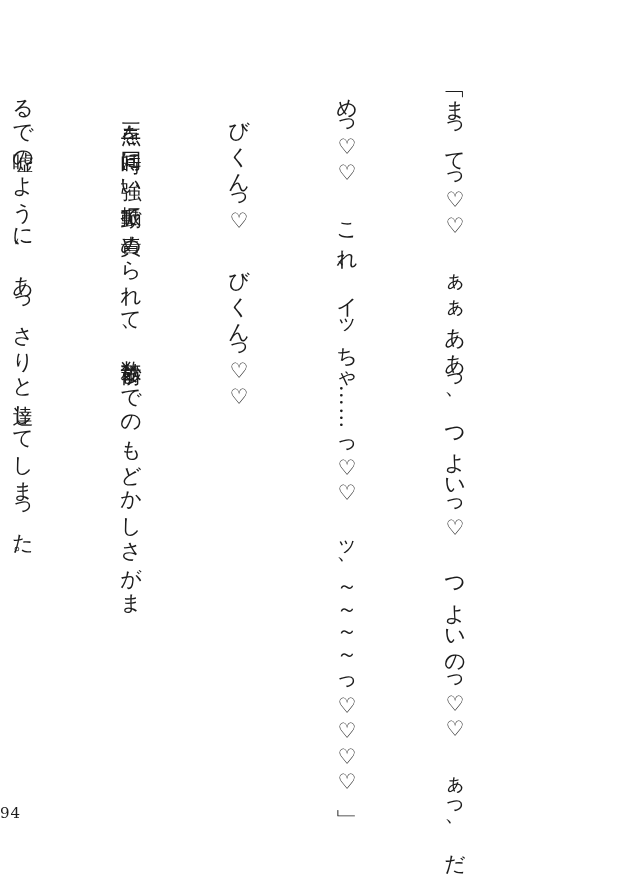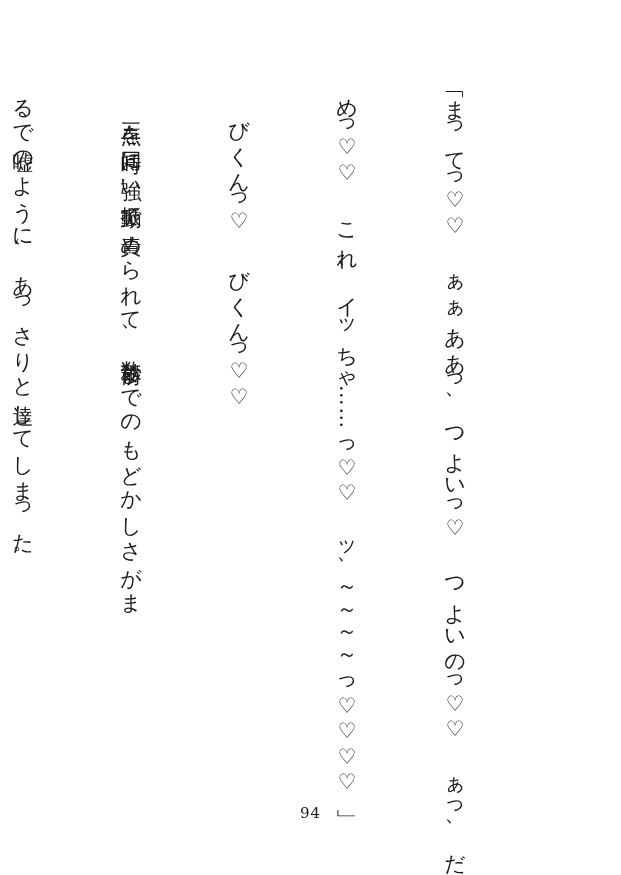--- a/index.html
+++ b/index.html
@@ -30,21 +30,21 @@
     white-space: pre;
   }
   .line {
     height: 700px;
   }
   .page-number {
     position: absolute;
     top: 804px;
     left: 0;
     width: 100%;
-    text-align: center;
+    text-align: left;
     font-size: 15px;
     letter-spacing: 1px;
   }
 </style>
 </head>
 <body>
 
 <div class="page">
   <div class="text-block">
     <div class="line">「まってっ♡♡　ぁ゙ぁああっ、つよいっ♡　つよいのっ♡♡　ぁ゙っ、だ</div>

